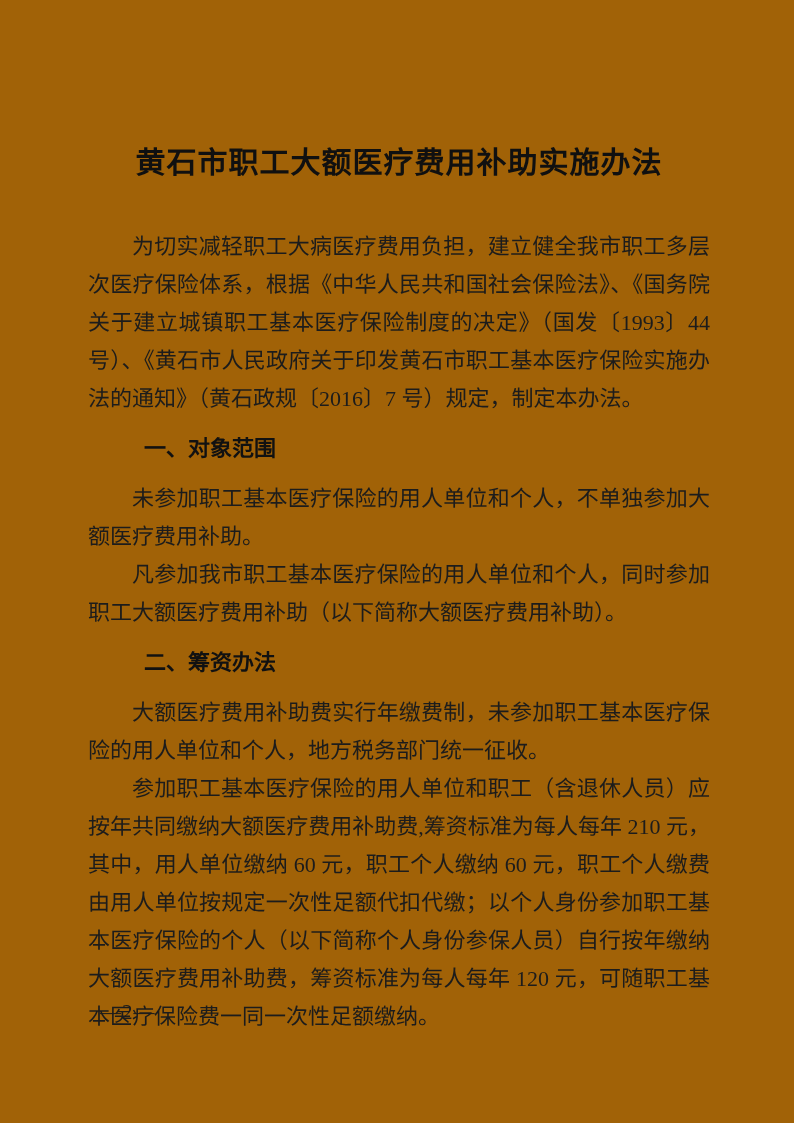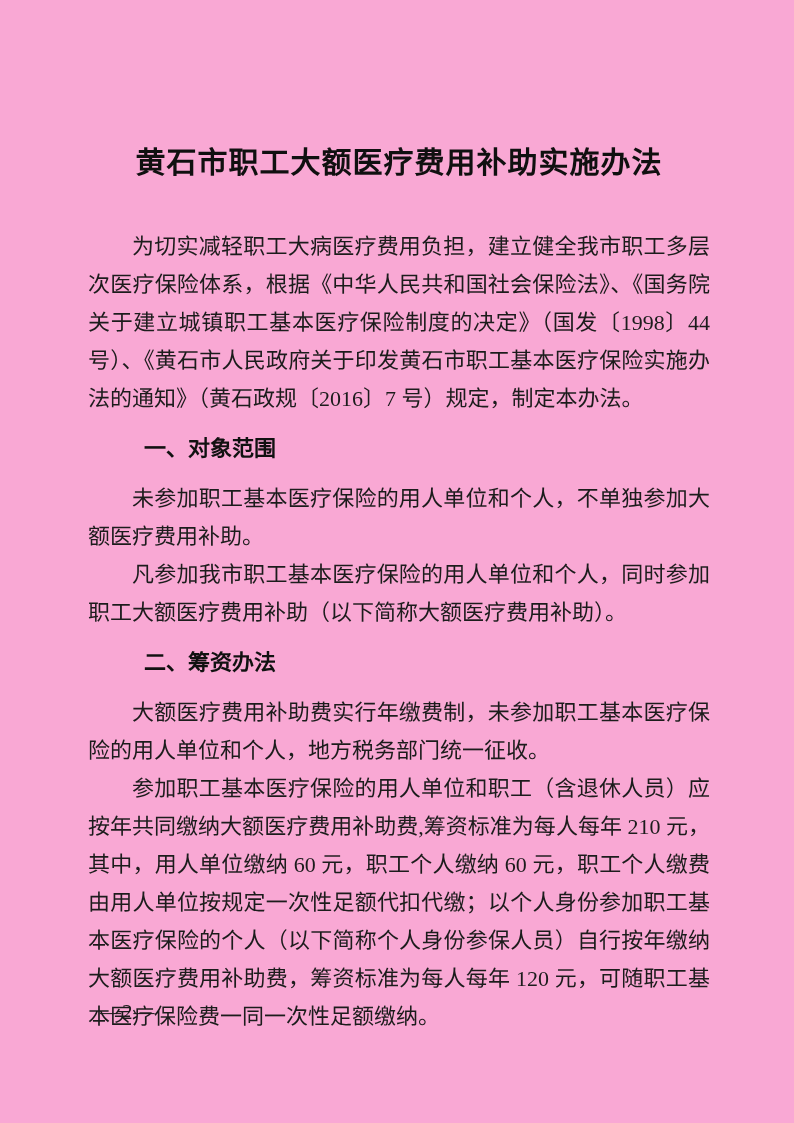--- a/index.html
+++ b/index.html
@@ -6,21 +6,21 @@
   html, body {
     margin: 0;
     padding: 0;
     background: #ffffff;
   }
   .page {
     position: relative;
     width: 794px;
     height: 1123px;
     margin: 0 auto;
-    background: #f9a8d4;
+    background: #a16207;
     box-sizing: border-box;
     padding: 142px 84px 0 88px;
     overflow: hidden;
     color: #1c1c1c;
   }
   .doc-title {
     margin: 0 0 44px 0;
     font-family: "Liberation Serif", "DejaVu Serif", serif;
     font-weight: 700;
     font-size: 30px;
@@ -62,21 +62,21 @@
 </style>
 </head>
 <body>
 
 <div class="page">
 
   <h1 class="doc-title">黄石市职工大额医疗费用补助实施办法</h1>
 
   <div class="doc-body">
 
-    <p class="para">为切实减轻职工大病医疗费用负担，建立健全我市职工多层次医疗保险体系，根据《中华人民共和国社会保险法》、《国务院关于建立城镇职工基本医疗保险制度的决定》（国发〔1998〕44 号）、《黄石市人民政府关于印发黄石市职工基本医疗保险实施办法的通知》（黄石政规〔2016〕7 号）规定，制定本办法。</p>
+    <p class="para">为切实减轻职工大病医疗费用负担，建立健全我市职工多层次医疗保险体系，根据《中华人民共和国社会保险法》、《国务院关于建立城镇职工基本医疗保险制度的决定》（国发〔1993〕44 号）、《黄石市人民政府关于印发黄石市职工基本医疗保险实施办法的通知》（黄石政规〔2016〕7 号）规定，制定本办法。</p>
 
     <h2 class="section-heading">一、对象范围</h2>
 
     <p class="para">未参加职工基本医疗保险的用人单位和个人，不单独参加大额医疗费用补助。</p>
 
     <p class="para">凡参加我市职工基本医疗保险的用人单位和个人，同时参加职工大额医疗费用补助（以下简称大额医疗费用补助）。</p>
 
     <h2 class="section-heading">二、筹资办法</h2>
 
     <p class="para">大额医疗费用补助费实行年缴费制，未参加职工基本医疗保险的用人单位和个人，地方税务部门统一征收。</p>

